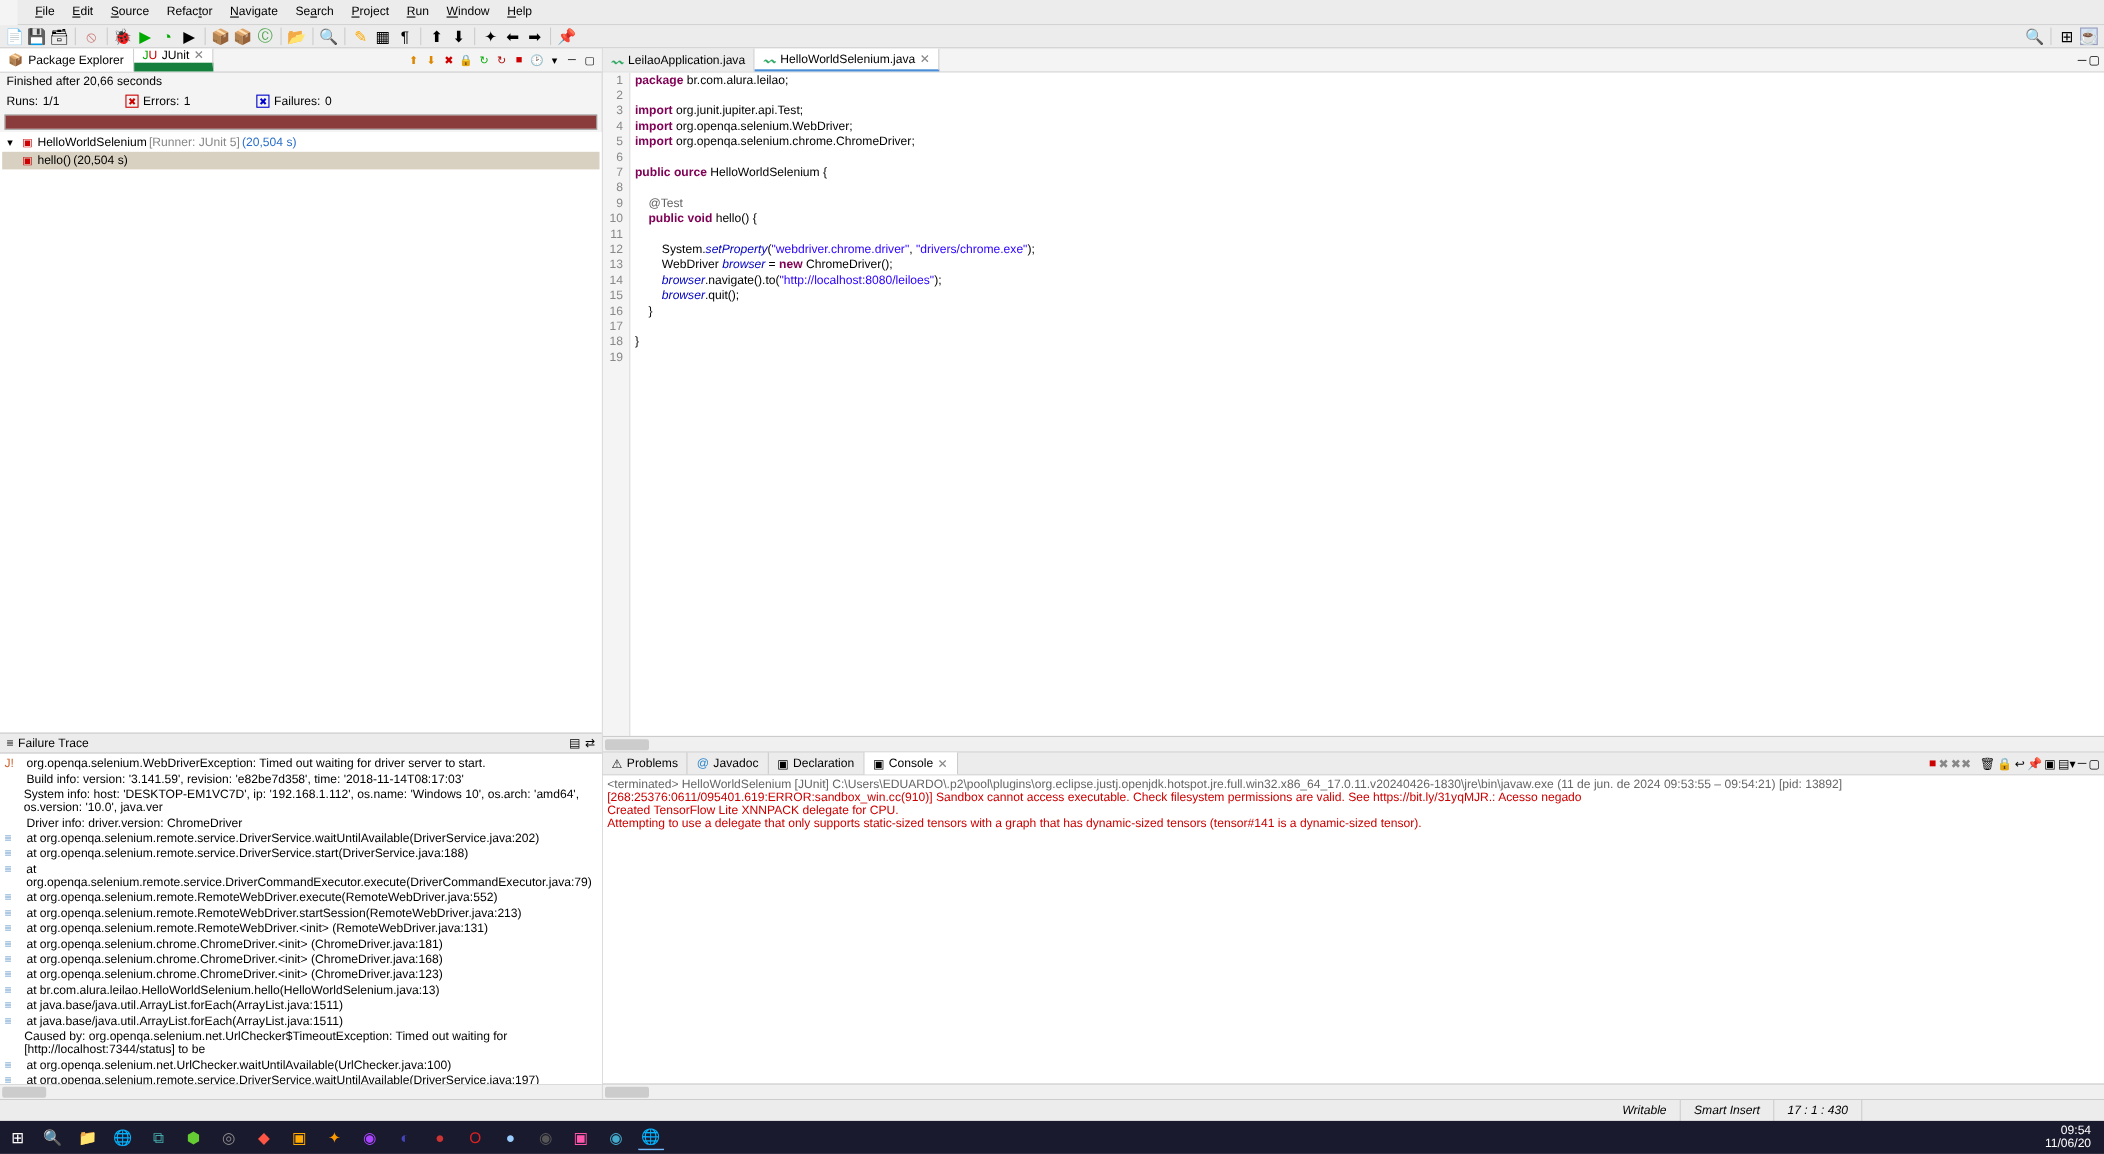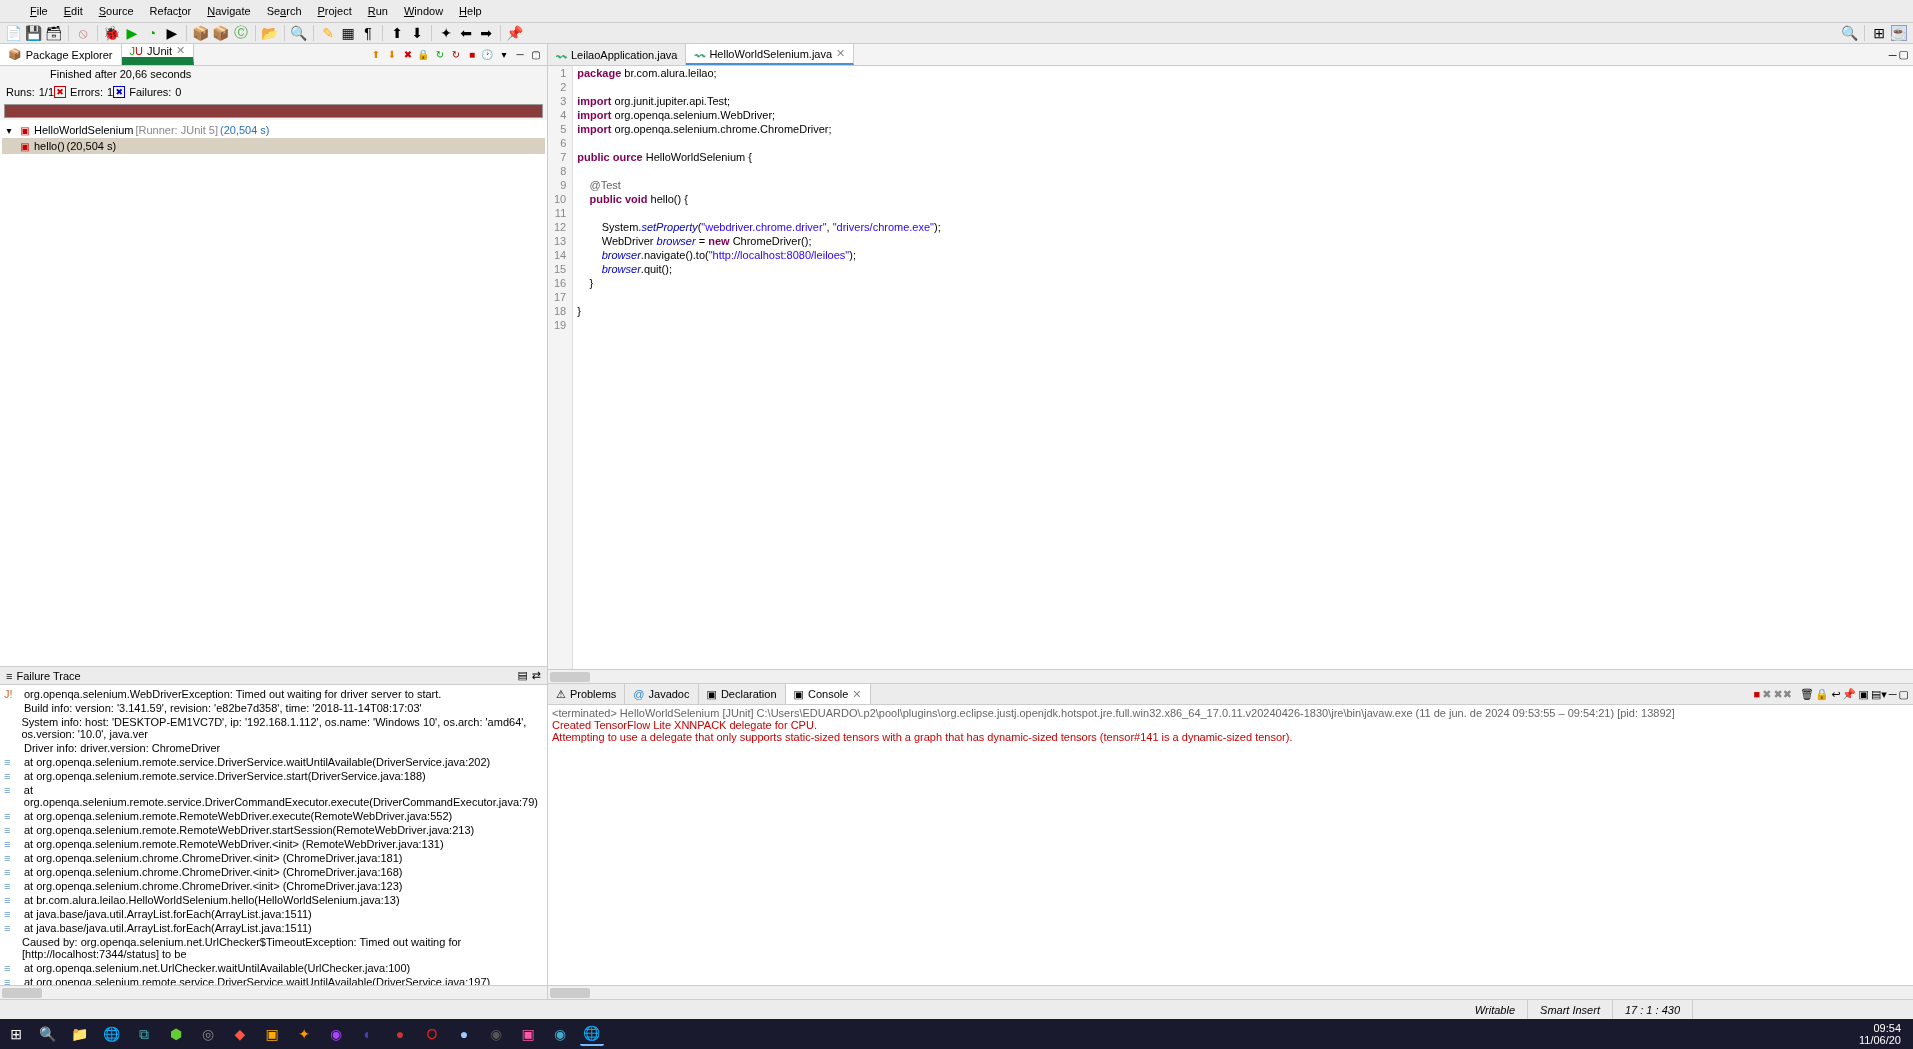--- a/index.html
+++ b/index.html
@@ -1,33 +1,33 @@
 <!DOCTYPE html>
 <html><head>
 <meta charset="utf-8">
 <style>
 * { margin: 0; padding: 0; box-sizing: border-box; font-family: "Segoe UI", Tahoma, sans-serif; font-size: 11px; }
 body { background: #f4f4f4; overflow: hidden; height: 100vh; display: flex; flex-direction: column; }
-.menubar { display: flex; background: #ececec; padding: 2px 22px; border-bottom: 1px solid #ccc; }
+.menubar { display: flex; background: #ececec; padding: 2px 8px; border-bottom: 1px solid #ccc; margin-left: 16px; }
 .menubar span { padding: 3px 8px; cursor: default; }
 .menubar span u { text-decoration: underline; }
 .toolbar { display: flex; align-items: center; padding: 2px 4px; background: #ececec; border-bottom: 1px solid #ccc; gap: 0px; }
 .toolbar .tb-icon { width: 16px; height: 16px; margin: 0 2px; display: inline-flex; align-items: center; justify-content: center; font-size: 14px; cursor: pointer; }
 .toolbar .sep { width: 1px; height: 16px; background: #ccc; margin: 0 4px; }
 .toolbar .spacer { flex: 1; }
 .main { flex: 1; display: flex; overflow: hidden; }
 .left-col { width: 548px; display: flex; flex-direction: column; border-right: 1px solid #ccc; }
 .right-col { flex: 1; display: flex; flex-direction: column; }
 .view-tabs { display: flex; background: #f4f4f4; border-bottom: 1px solid #ccc; height: 22px; align-items: stretch; justify-content: space-between; }
 .view-tabs .tabs-left { display: flex; }
 .view-tabs .vtab { display: flex; align-items: center; padding: 0 8px; border-right: 1px solid #ccc; background: #fff; gap: 4px; cursor: pointer; }
 .view-tabs .tab-actions { display: flex; align-items: center; gap: 2px; padding: 0 4px; }
 .view-tabs .ta-icon { width: 14px; height: 14px; display: inline-flex; align-items: center; justify-content: center; cursor: pointer; font-size: 10px; }
-.junit-status { padding: 2px 6px; font-size: 11px; margin-left: 44px; }
-.junit-counters { display: flex; padding: 4px 6px; }
+.junit-status { padding: 2px 6px; font-size: 11px; }
+.junit-counters { display: flex; padding: 4px 6px; gap: 60px; }
 .junit-counters div { display: flex; gap: 4px; align-items: center; }
 .junit-progress { height: 14px; background: #fff; margin: 2px 4px; position: relative; border: 1px solid #999; }
 .junit-progress-fill { height: 100%; background: #8a3c3c; }
 .junit-tree { flex: 1; background: #fff; overflow: auto; padding: 2px; }
 .tree-row { display: flex; align-items: center; gap: 2px; padding: 1px 0; cursor: pointer; }
 .tree-row.indent1 { padding-left: 16px; }
 .tree-row.sel { background: #d8d0c0; }
 .tree-icon { width: 14px; height: 14px; display: inline-flex; align-items: center; justify-content: center; font-size: 10px; }
 .failure-trace-hdr { display: flex; justify-content: space-between; align-items: center; padding: 2px 6px; background: #ececec; border-top: 1px solid #ccc; border-bottom: 1px solid #ccc; }
 .failure-trace { background: #fff; overflow: auto; padding: 2px 4px; font-size: 11px; height: 300px; }
@@ -367,20 +367,21 @@
         <span class="ta-icon">📌</span>
         <span class="ta-icon">▣</span>
         <span class="ta-icon">▤▾</span>
         <span class="ta-icon">─</span>
         <span class="ta-icon">▢</span>
       </div>
     </div>
     <div class="console">
       <div class="term-hdr">&lt;terminated&gt; HelloWorldSelenium [JUnit] C:\Users\EDUARDO\.p2\pool\plugins\org.eclipse.justj.openjdk.hotspot.jre.full.win32.x86_64_17.0.11.v20240426-1830\jre\bin\javaw.exe (11 de jun. de 2024 09:53:55 – 09:54:21) [pid: 13892]</div>
       <div id="console-lines">
+          <div class="err">[268:25376:0611/095401.619:ERROR:sandbox_win.cc(910)] Sandbox cannot access executable. Check filesystem permissions are valid. See https://bit.ly/31yqMJR.: Acesso negado</div>
           <div class="err">Created TensorFlow Lite XNNPACK delegate for CPU.</div>
           <div class="err">Attempting to use a delegate that only supports static-sized tensors with a graph that has dynamic-sized tensors (tensor#141 is a dynamic-sized tensor).</div>
         </div>
     </div>
     <div class="scrollbar-h">
         <div class="thumb"></div>
       </div>
   </div>
 </div>
 

